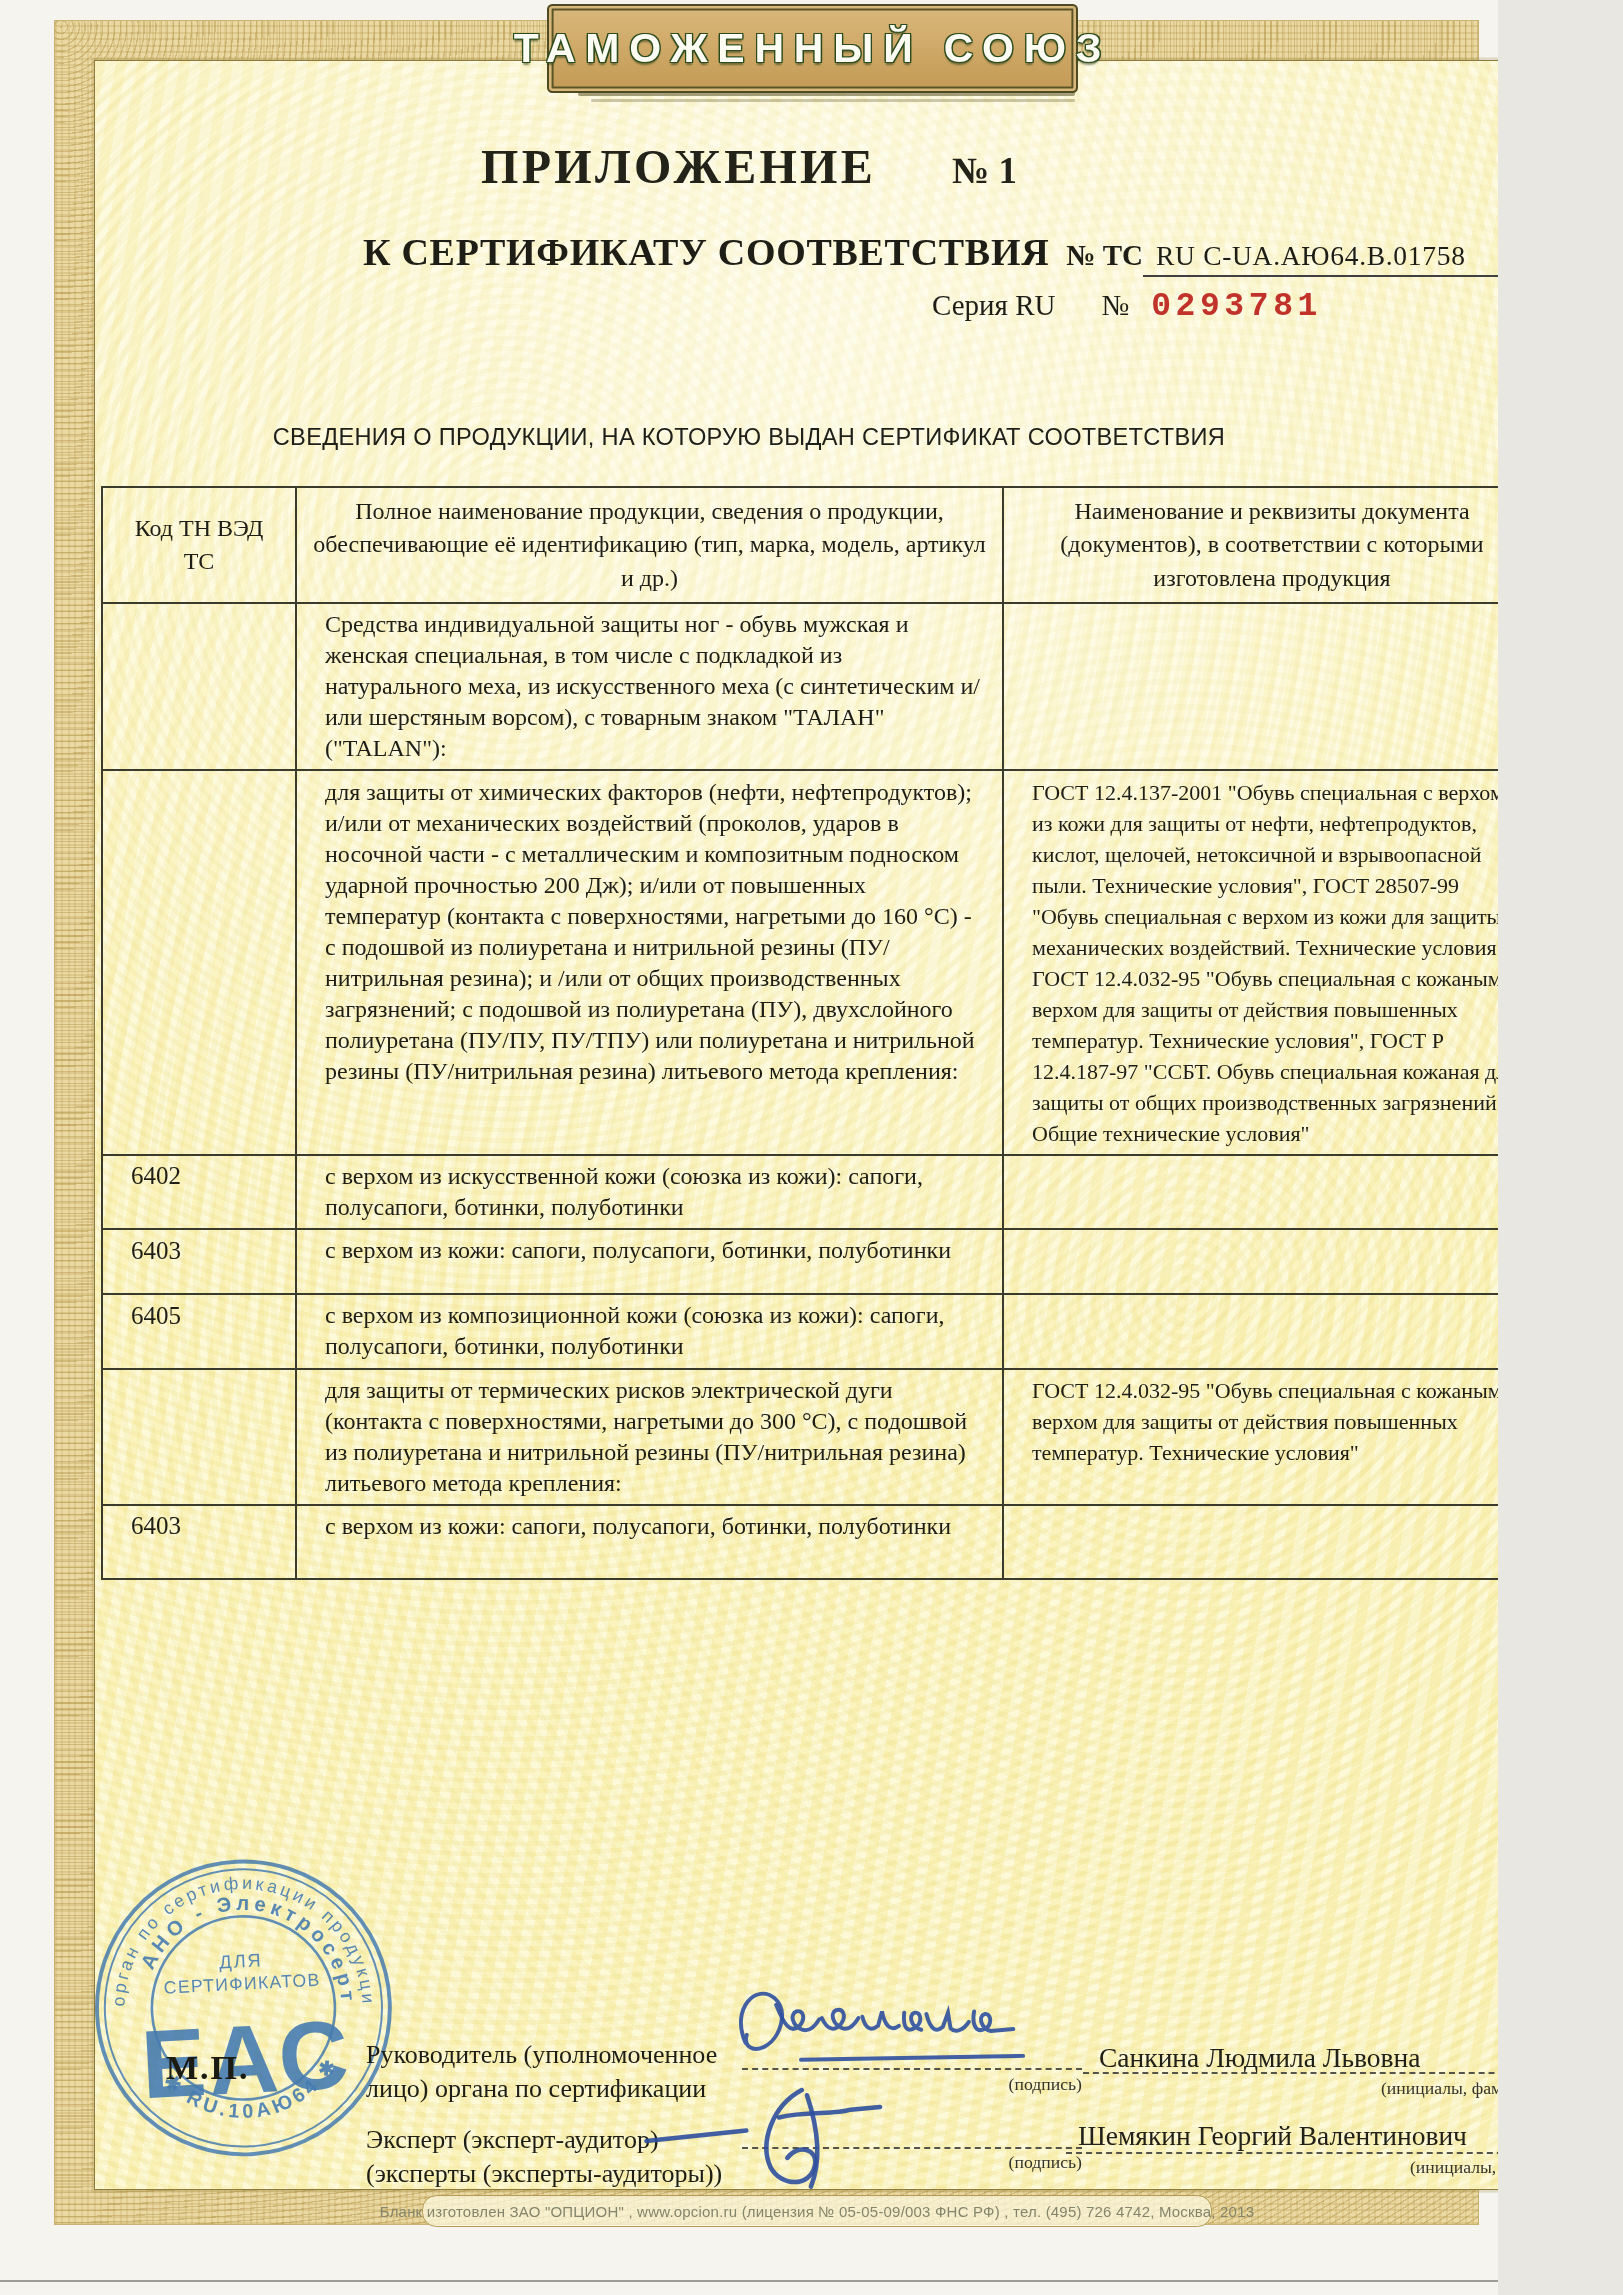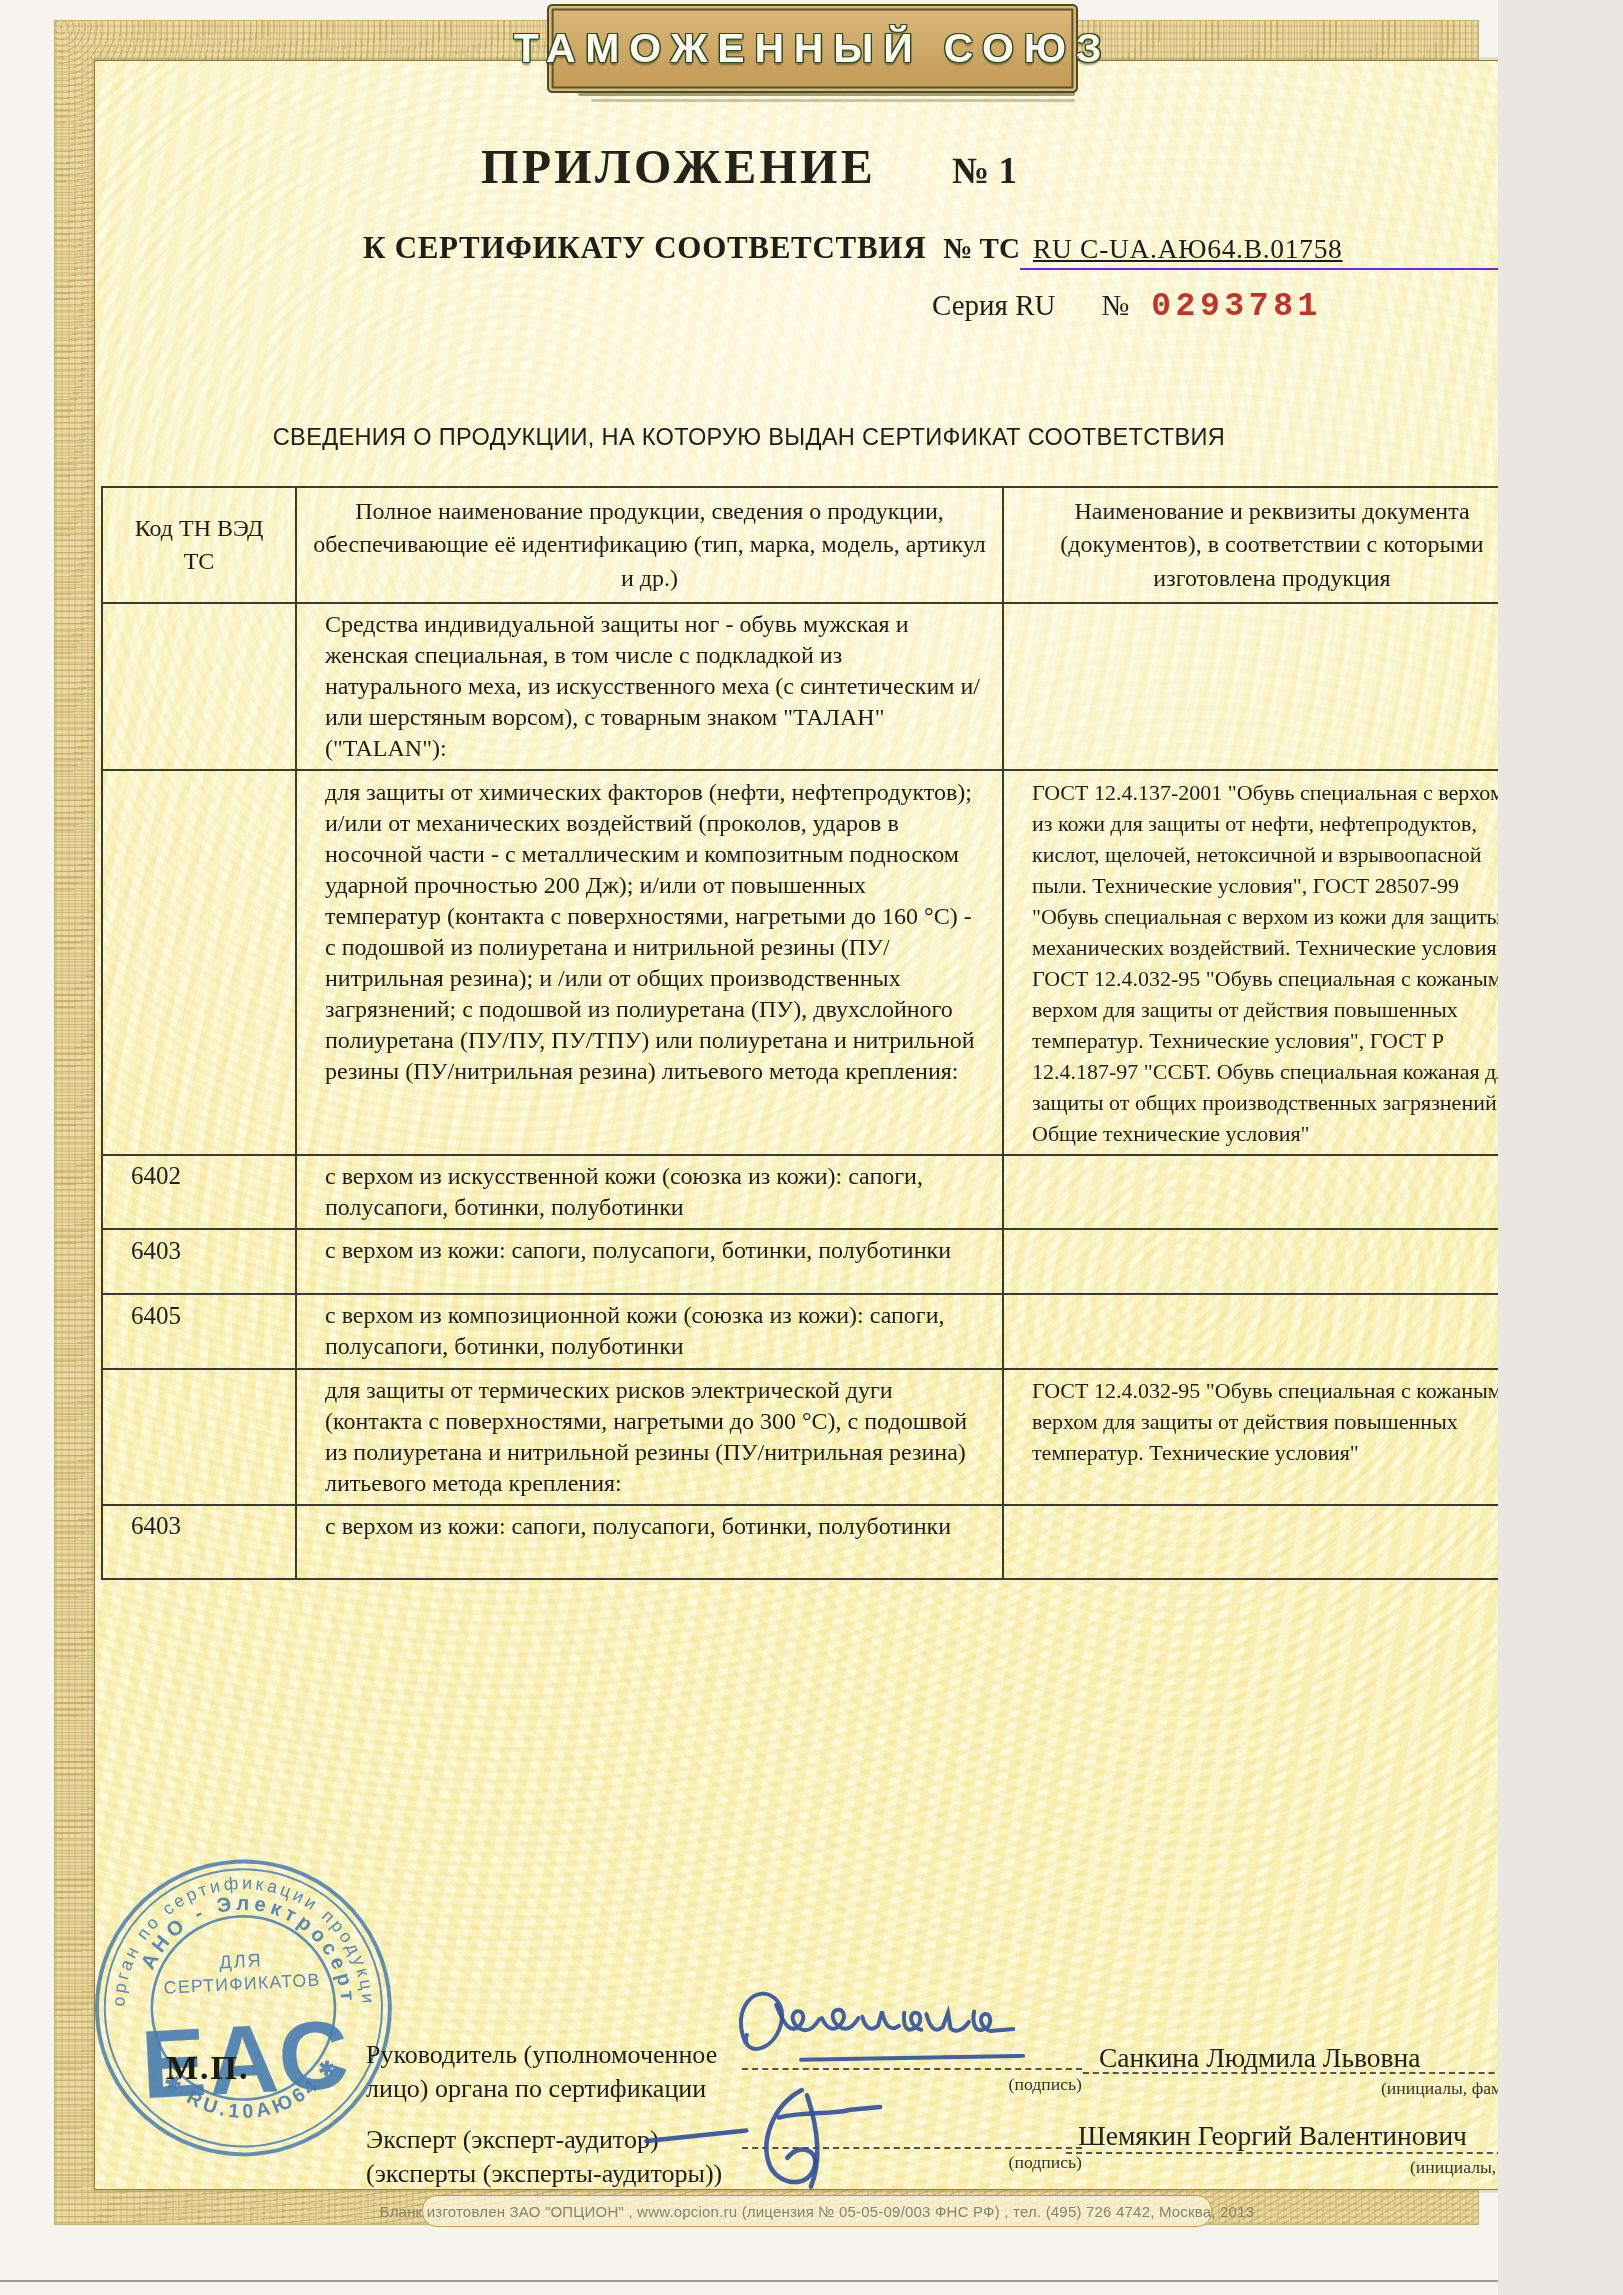--- a/index.html
+++ b/index.html
@@ -49,23 +49,23 @@
     text-shadow:-1.3px -1.3px 0 #2c4c1e,1.3px -1.3px 0 #2c4c1e,-1.3px 1.3px 0 #2c4c1e,1.3px 1.3px 0 #2c4c1e,0 2.6px 2px rgba(40,60,20,.55);
   }
   .plaque-shadow1{position:absolute;left:578px;top:92px;width:497px;height:3.9px;background:rgba(90,84,40,.55);border-radius:2px;z-index:5;}
   .plaque-shadow2{position:absolute;left:591px;top:99px;width:484px;height:2.6px;background:rgba(110,100,50,.35);border-radius:1.3px;z-index:5;}
 
   .title-row{position:absolute;left:0;top:139px;width:100%;display:flex;justify-content:center;align-items:baseline;gap:76px;z-index:4;}
   .title-main{font-size:48px;font-weight:bold;letter-spacing:3.3px;color:#23231a;}
   .title-no{font-size:37px;font-weight:bold;color:#23231a;}
 
   .cert-line{position:absolute;left:363px;top:230px;width:1181px;display:flex;align-items:baseline;z-index:4;}
-  .cert-label{font-size:31px;font-weight:bold;letter-spacing:0.7px;white-space:nowrap;}
+  .cert-label{font-size:38px;font-weight:bold;letter-spacing:0.7px;white-space:nowrap;}
   .cert-ts{font-size:29px;font-weight:bold;margin-left:17px;white-space:nowrap;}
-  .cert-number{flex:1;font-size:27.5px;letter-spacing:0.7px;border-bottom:2px solid #6d28d9;padding:0 0 2.6px 13px;white-space:nowrap;text-decoration:underline;}
+  .cert-number{flex:1;font-size:27.5px;letter-spacing:0.7px;border-bottom:2px solid #404040;padding:0 0 2.6px 13px;white-space:nowrap;}
 
   .series-line{position:absolute;left:932px;top:288px;display:flex;align-items:baseline;z-index:4;}
   .series-label{font-size:29px;}
   .series-no-sign{font-size:29px;margin-left:46px;}
   .series-number{font-size:33px;font-weight:bold;letter-spacing:4.6px;color:#c1322a;margin-left:22px;font-family:"Liberation Mono", monospace;}
 
   .section-title{
     position:absolute;left:0;top:424px;width:100%;text-align:center;z-index:4;
     font-family:"Liberation Sans", sans-serif;font-size:23.6px;color:#20201a;letter-spacing:0.3px;
   }

